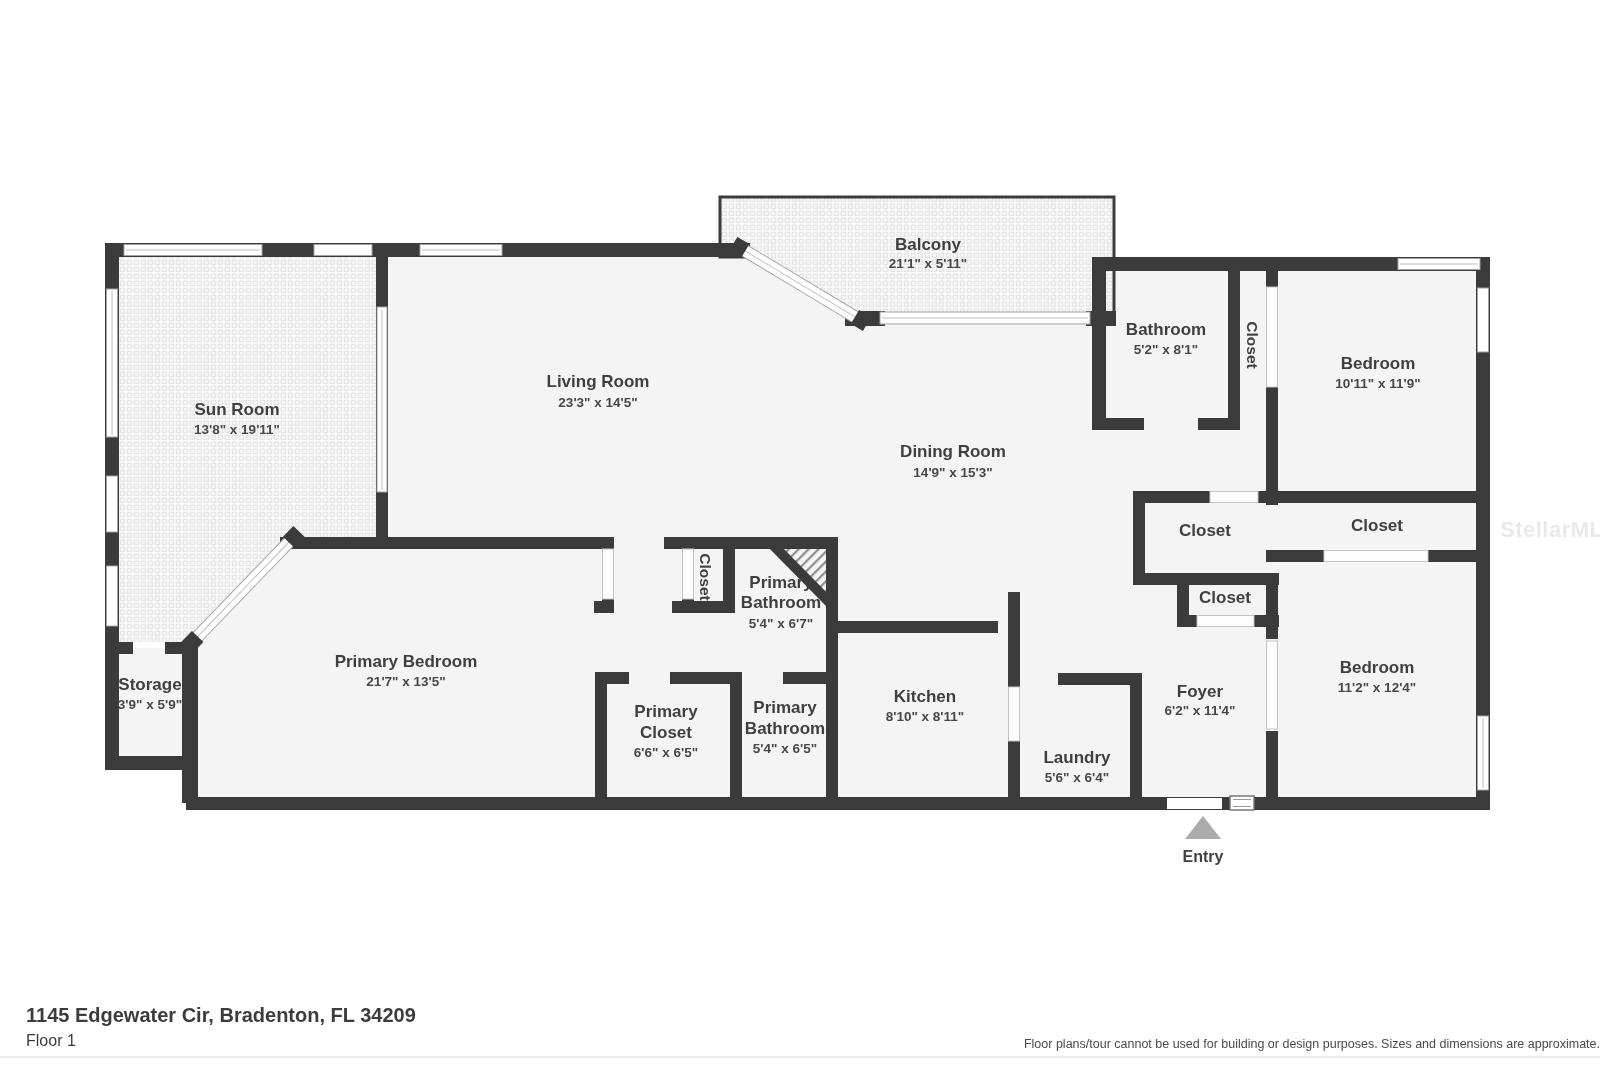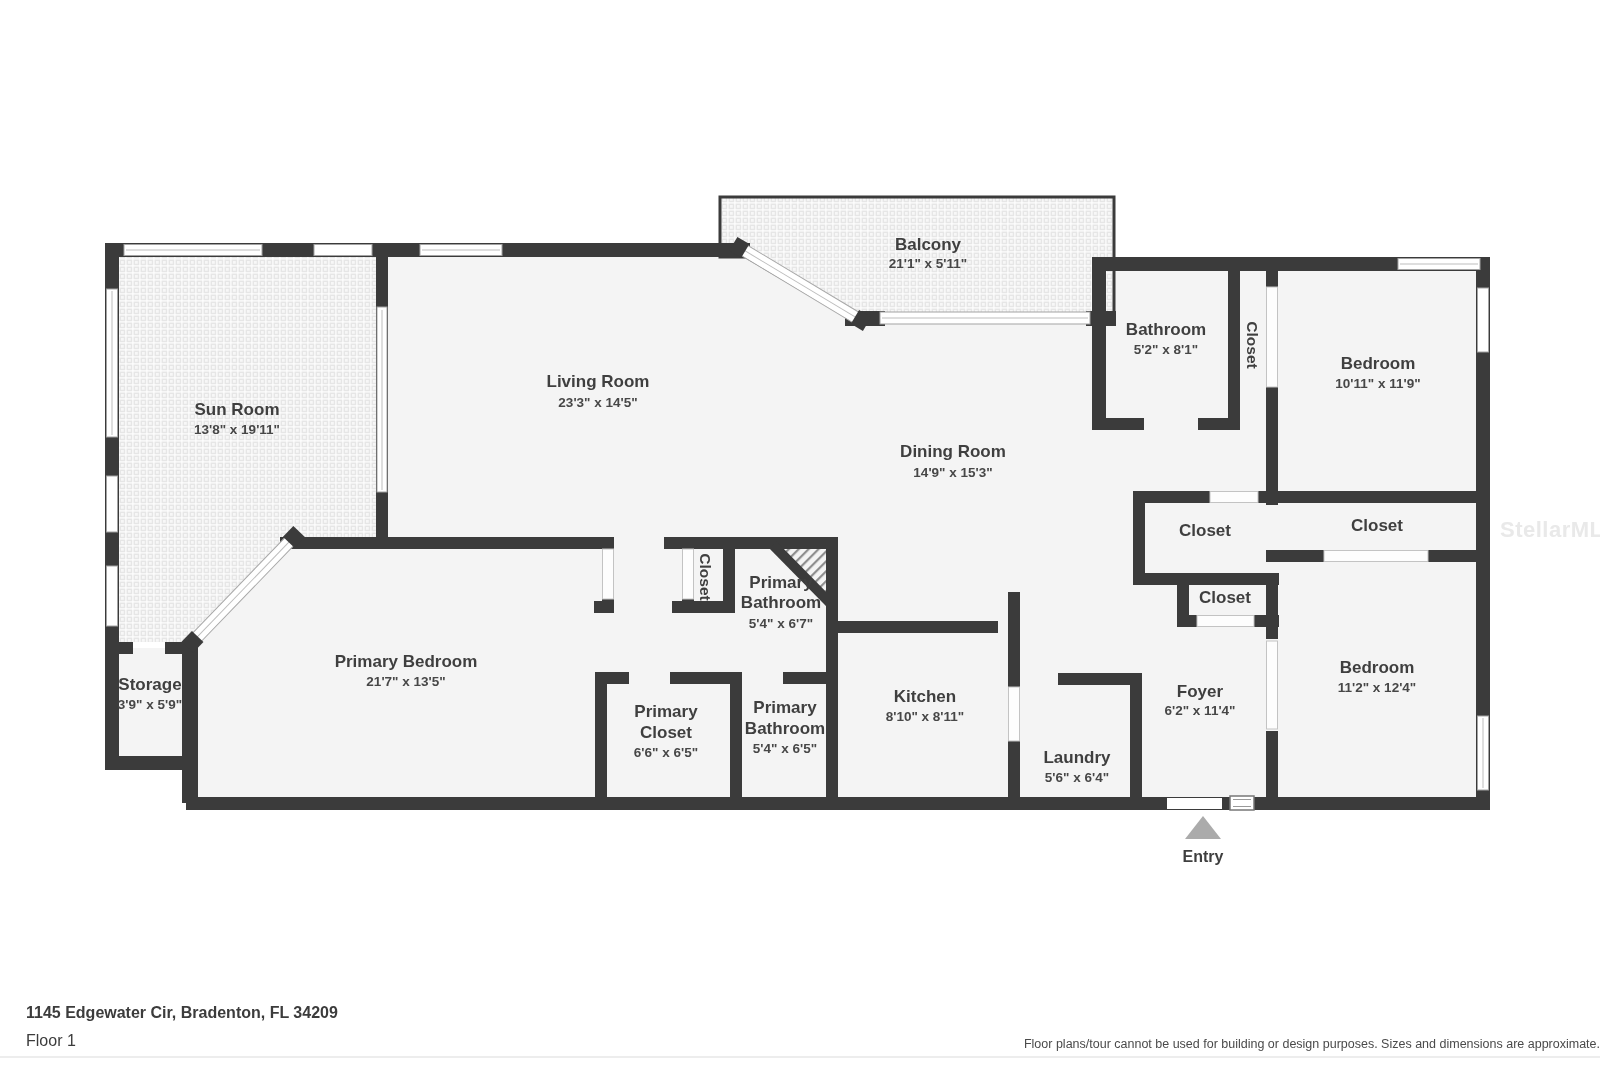--- a/index.html
+++ b/index.html
@@ -8,21 +8,21 @@
   svg{position:absolute;left:0;top:0;}
   .w{fill:#3b3b3b;}
   .floor{fill:#f4f4f4;}
   .win{fill:#ffffff;stroke:#a3a3a3;stroke-width:1;}
   .winline{stroke:#bdbdbd;stroke-width:1;}
   .door{fill:#fdfdfd;stroke:#c3c3c3;stroke-width:1;}
   text.rname{font-size:17px;font-weight:700;fill:#3f3f3f;text-anchor:middle;}
   text.rdims{font-size:13.5px;font-weight:700;fill:#474747;text-anchor:middle;}
   text.vname{font-size:15.5px;font-weight:700;fill:#3f3f3f;text-anchor:middle;}
   text.entry{font-size:16px;font-weight:700;fill:#3f3f3f;text-anchor:middle;}
-  .address{position:absolute;left:26px;top:1004px;font-size:16px;font-weight:700;color:#3c3c3c;}
+  .address{position:absolute;left:26px;top:1004px;font-size:20px;font-weight:700;color:#3c3c3c;}
   .floorlbl{position:absolute;left:26px;top:1032px;font-size:16px;font-weight:400;color:#3c3c3c;}
   .disclaimer{position:absolute;left:0;right:0;top:1037px;text-align:right;
               font-size:12.5px;font-weight:400;color:#4a4a4a;}
   .watermark{position:absolute;left:1500px;top:517px;font-size:22px;font-weight:700;
              color:#e9e9e9;letter-spacing:0.5px;white-space:nowrap;}
   .bottomline{position:absolute;left:0;top:1056px;width:1600px;height:2px;background:#ededed;}
 </style>
 </head>
 <body>
 

